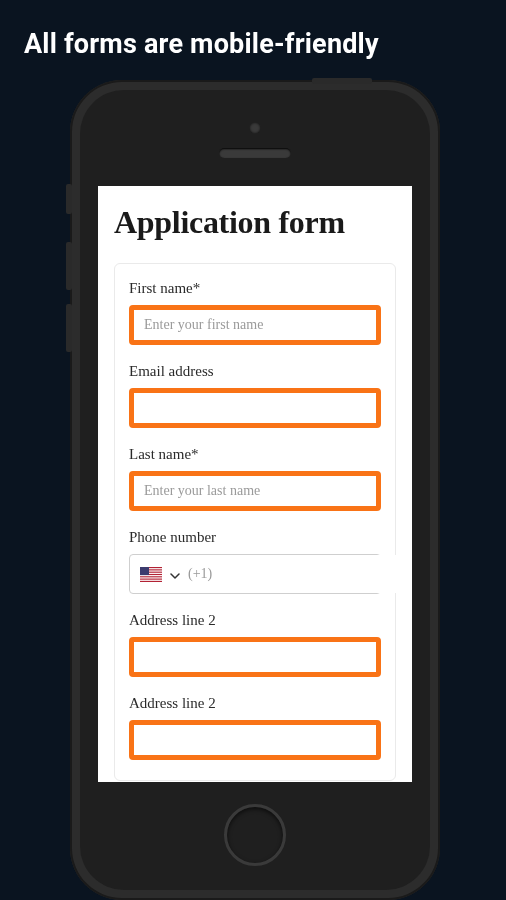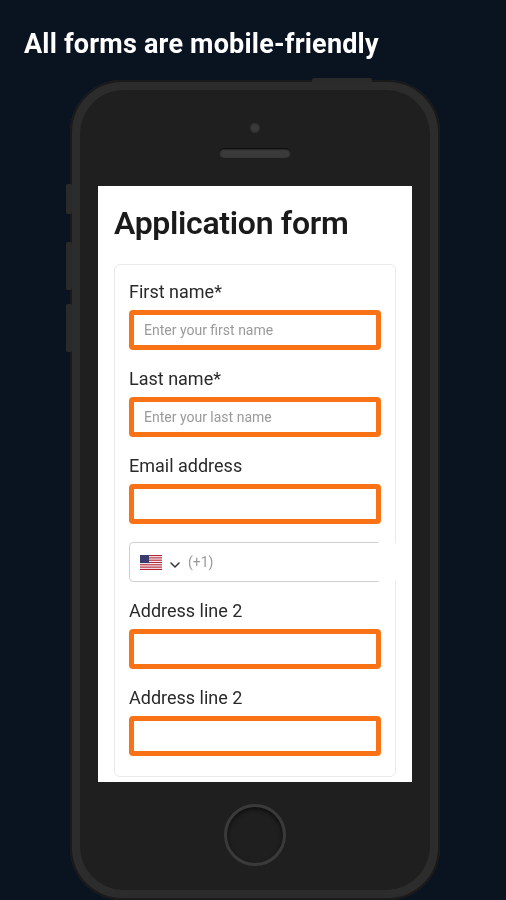--- a/index.html
+++ b/index.html
@@ -113,20 +113,21 @@
       width: 62px;
       height: 62px;
       border-radius: 50%;
       background: #1f1f1f;
       border: 3px solid #3a3a3a;
       box-shadow: inset 0 2px 4px rgba(0,0,0,0.6);
     }
     
     .form-container {
       padding: 18px 16px 0 16px;
+      font-family: Liberation Serif, serif;
     }
     .form-title {
       font-size: 32px;
       font-weight: 600;
       color: #1a1a1a;
       margin-bottom: 22px;
       letter-spacing: -0.3px;
     }
     .form-body {
       border: 1px solid #eaeaea;
@@ -134,21 +135,21 @@
       padding: 16px 14px;
     }
     .field {
       margin-bottom: 18px;
     }
     .field:last-child {
       margin-bottom: 4px;
     }
     .field-label {
       display: block;
-      font-size: 18px;
+      font-size: 15px;
       color: #2a2a2a;
       margin-bottom: 8px;
       font-weight: 400;
     }
     .text-input {
       width: 100%;
       height: 40px;
       border: 5px solid #f97316;
       border-radius: 4px;
       padding: 0 10px;
@@ -210,30 +211,31 @@
         <div class="form-title">Application form</div>
 
         <div class="form-body">
 
           <div class="field">
             <label class="field-label">First name*</label>
             <input type="text" class="text-input" placeholder="Enter your first name" style="">
           </div>
 
           <div class="field">
+            <label class="field-label">Email address</label>
+            <input type="text" class="text-input" placeholder="" style="">
+          </div>
+
+          <div class="field">
             <label class="field-label">Last name*</label>
             <input type="text" class="text-input" placeholder="Enter your last name" style="">
           </div>
 
           <div class="field">
-            <label class="field-label">Email address</label>
-            <input type="text" class="text-input" placeholder="" style="">
-          </div>
-
-          <div class="field">
+            <label class="field-label">Phone number</label>
             <div class="phone-input-row">
               <span class="flag-icon">
                 <svg width="22" height="15" viewBox="0 0 22 15">
                   <rect width="22" height="15" fill="#b22234"></rect>
                   <rect y="1.15" width="22" height="1.15" fill="#fff"></rect>
                   <rect y="3.46" width="22" height="1.15" fill="#fff"></rect>
                   <rect y="5.77" width="22" height="1.15" fill="#fff"></rect>
                   <rect y="8.08" width="22" height="1.15" fill="#fff"></rect>
                   <rect y="10.38" width="22" height="1.15" fill="#fff"></rect>
                   <rect y="12.69" width="22" height="1.15" fill="#fff"></rect>

